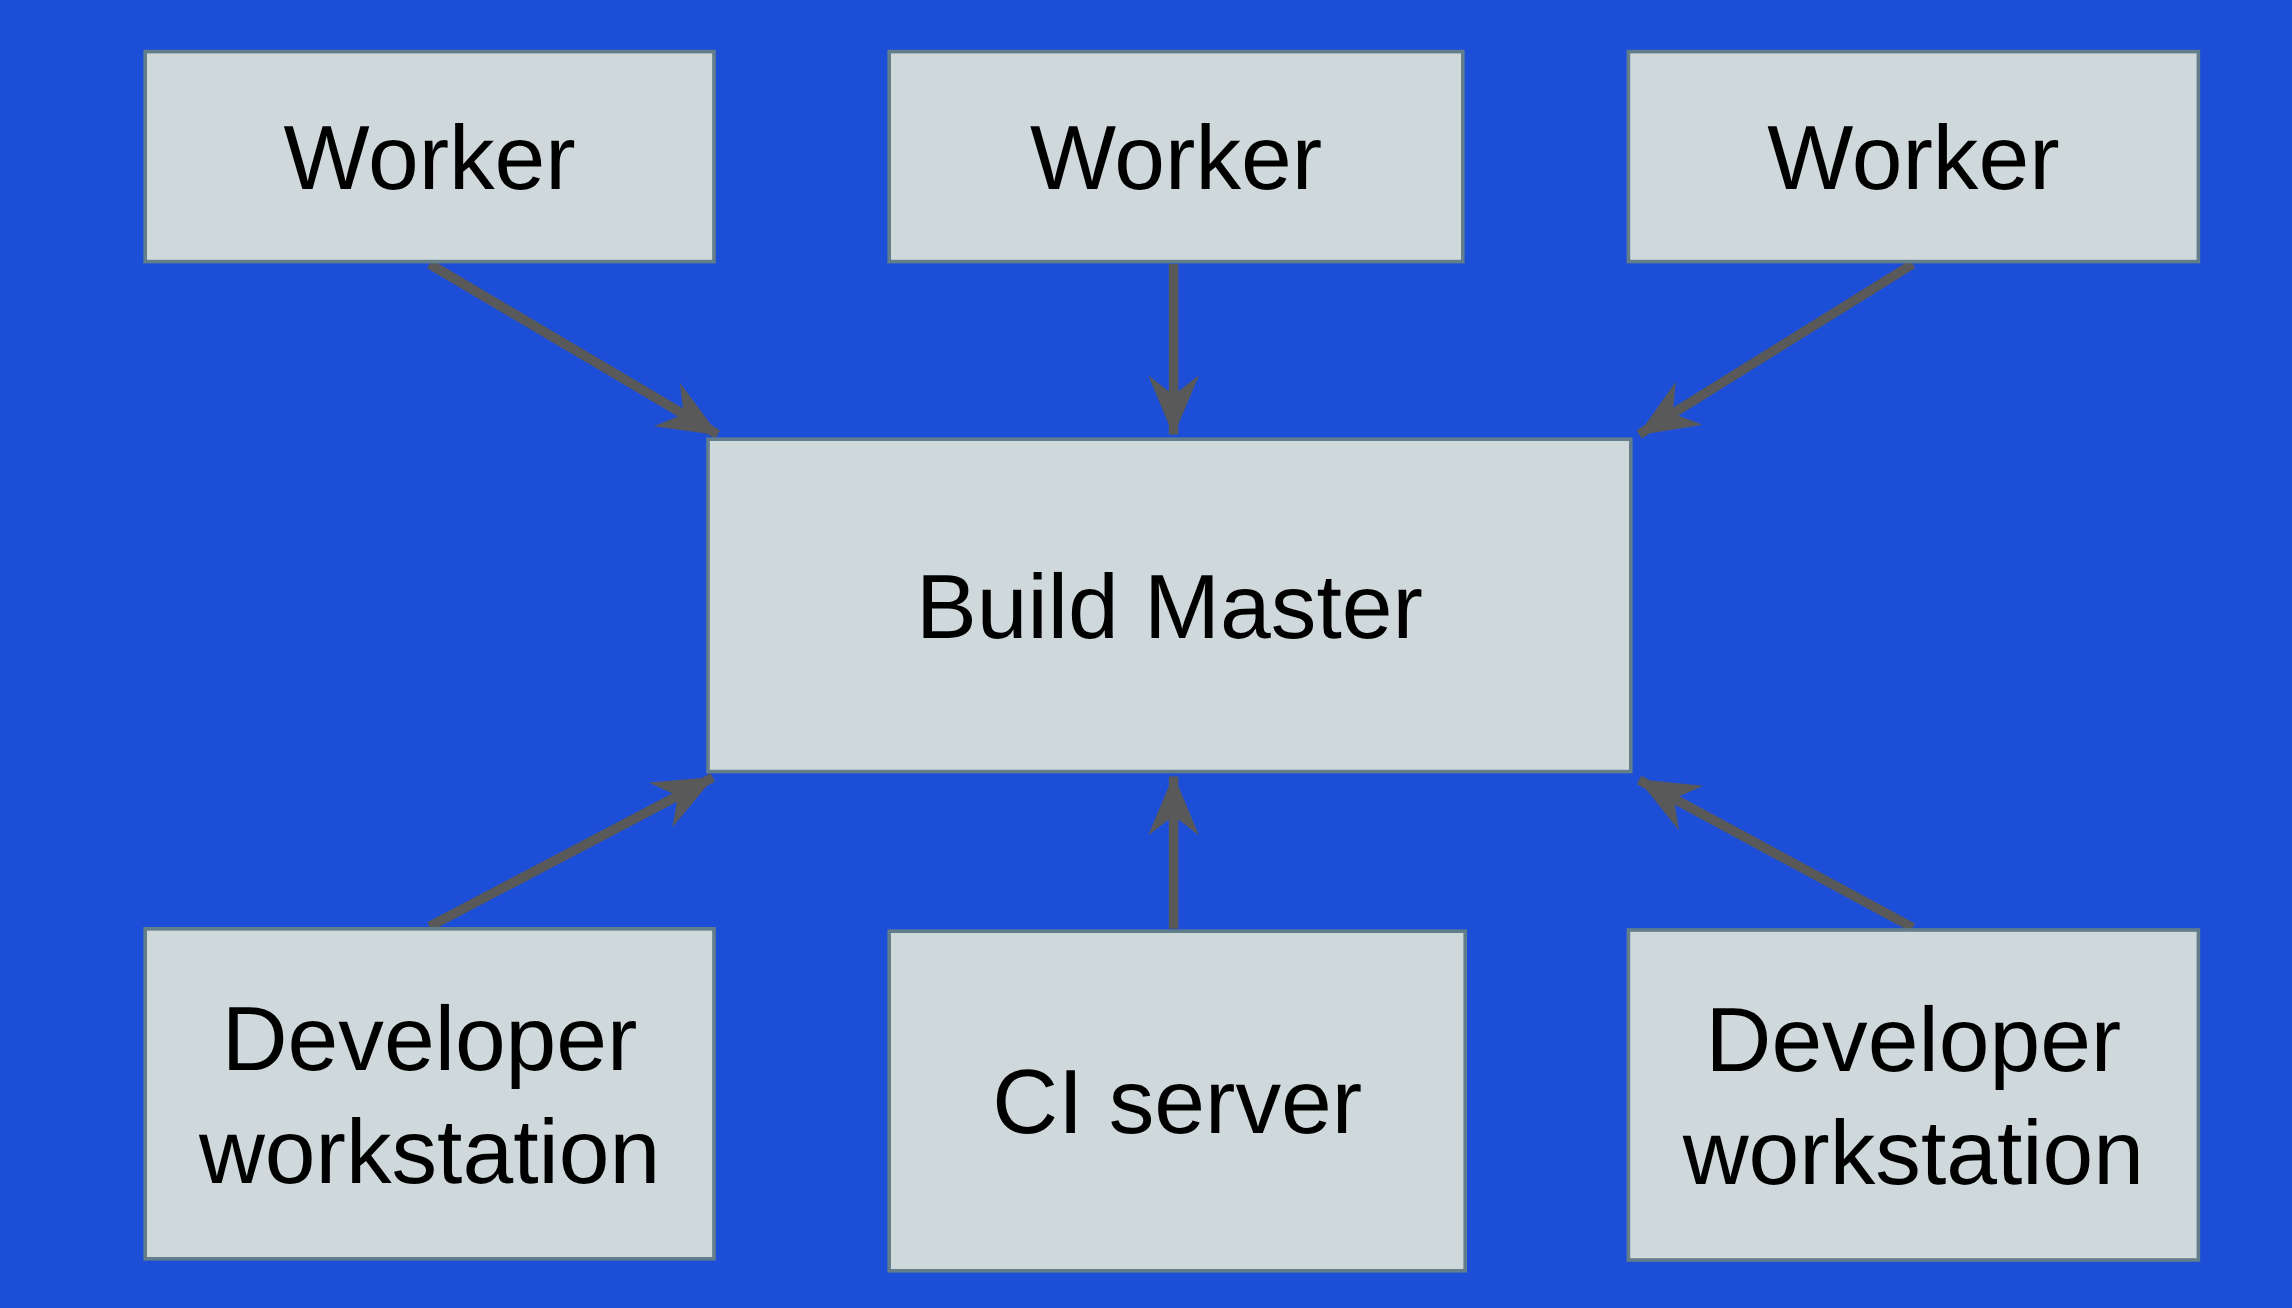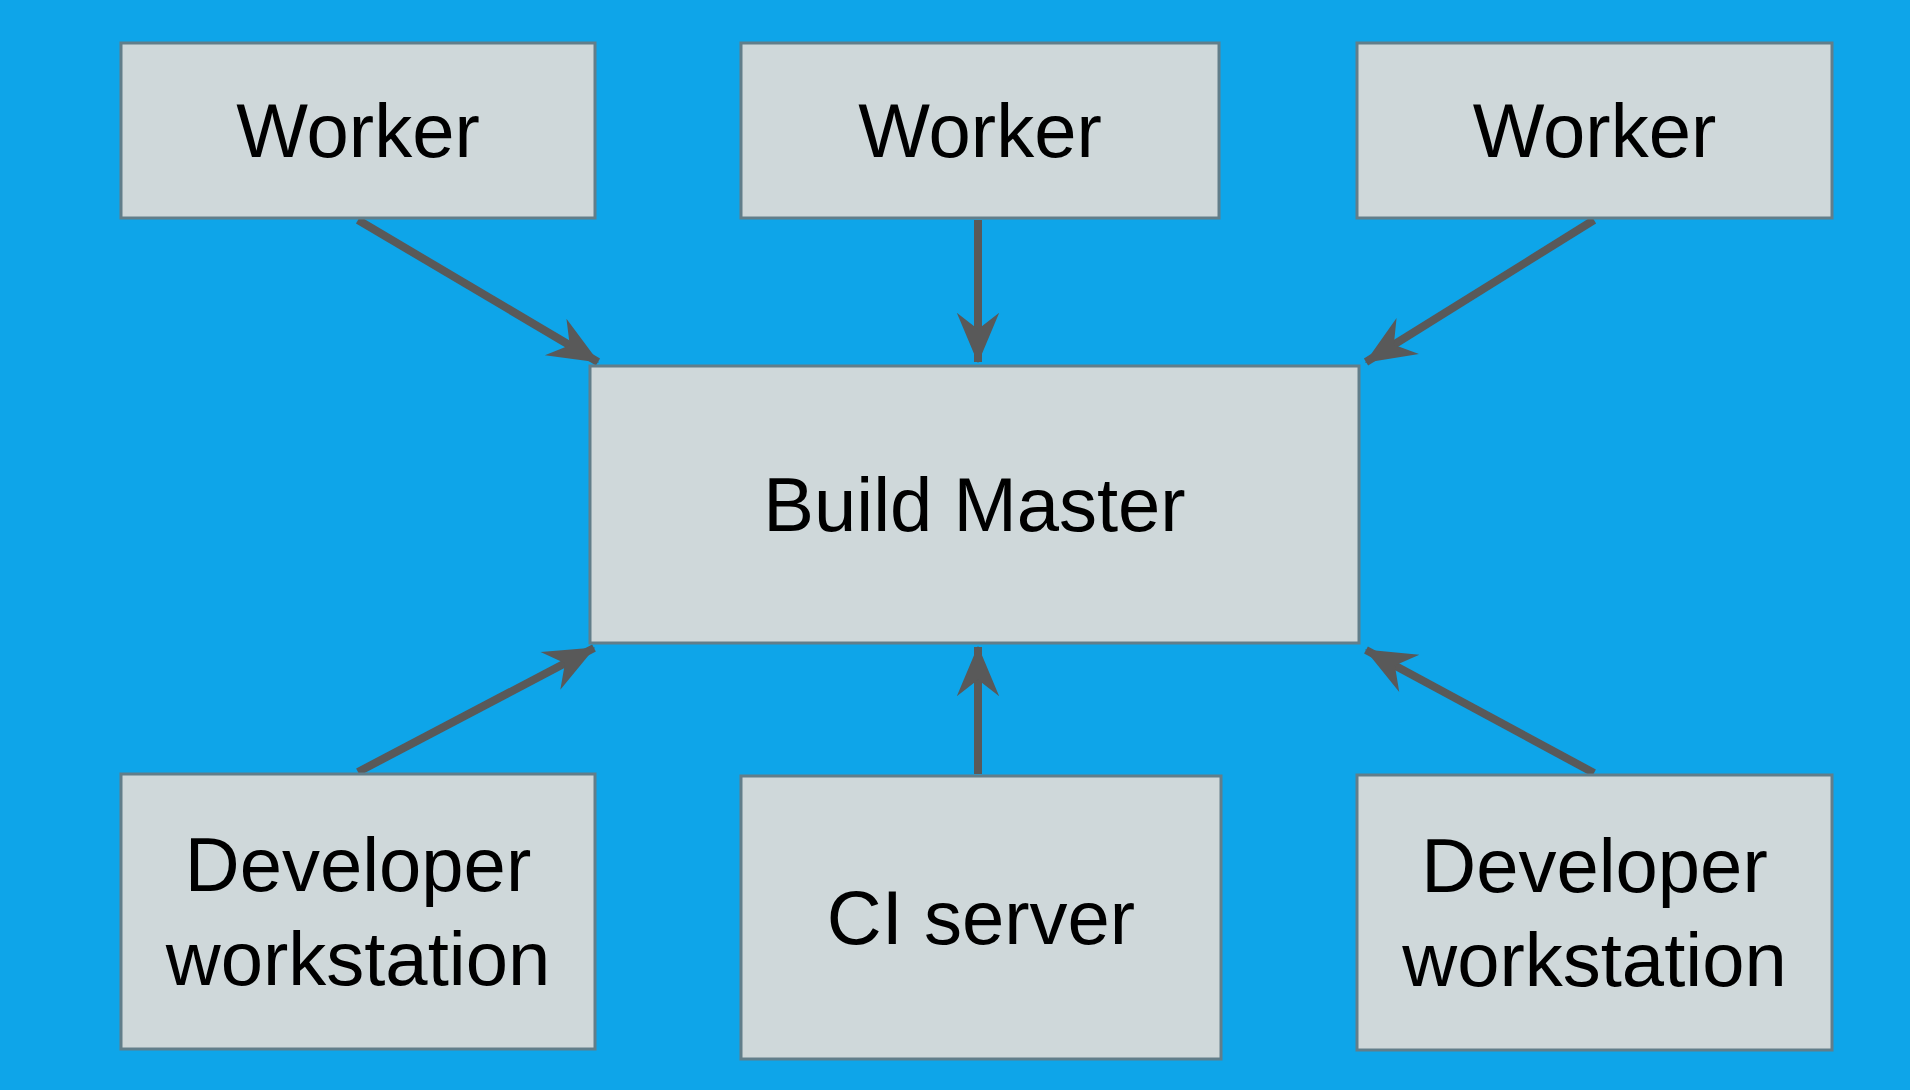--- a/index.html
+++ b/index.html
@@ -4,21 +4,21 @@
 <style>
   html, body {
     margin: 0;
     padding: 0;
     background: #ffffff;
   }
   .canvas {
     position: relative;
     width: 1910px;
     height: 1090px;
-    background: #0ea5e9;
+    background: #1d4ed8;
     overflow: hidden;
   }
   .canvas svg {
     display: block;
     width: 1910px;
     height: 1090px;
   }
   .canvas svg text {
     font-family: "Liberation Sans", sans-serif;
     font-weight: 400;

